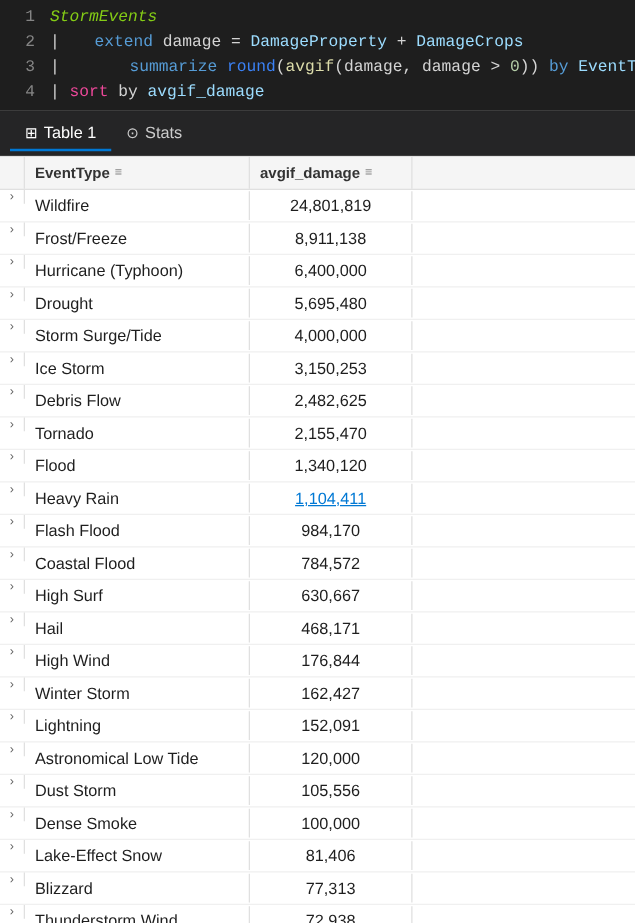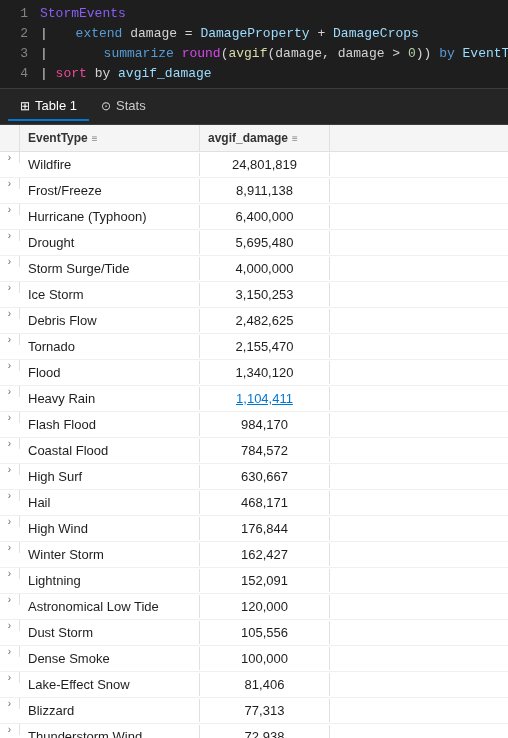--- a/index.html
+++ b/index.html
@@ -30,27 +30,27 @@
       min-width: 20px;
       margin-right: 12px;
       text-align: right;
       user-select: none;
       font-size: 13px;
     }
     .code-content {
       white-space: pre;
       font-size: 13px;
     }
-    .kw-table { color: #8b5cf6; }
+    .kw-table { color: #84cc16; font-style: italic; }
     .kw-pipe { color: #d4d4d4; }
     .kw-extend { color: #569cd6; margin-left: 20px; }
     .kw-damage-prop { color: #9cdcfe; }
     .kw-operator { color: #d4d4d4; }
     .kw-summarize { color: #569cd6; margin-left: 48px; }
-    .kw-round { color: #d946ef; }
+    .kw-round { color: #3b82f6; }
     .kw-avgif { color: #dcdcaa; }
     .kw-by { color: #569cd6; }
     .kw-sort { color: #ec4899; }
     .kw-damage-var { color: #9cdcfe; }
     .kw-event-type { color: #9cdcfe; }
     .kw-num { color: #b5cea8; }
 
     
     .tabs-bar {
       background: #252526;

